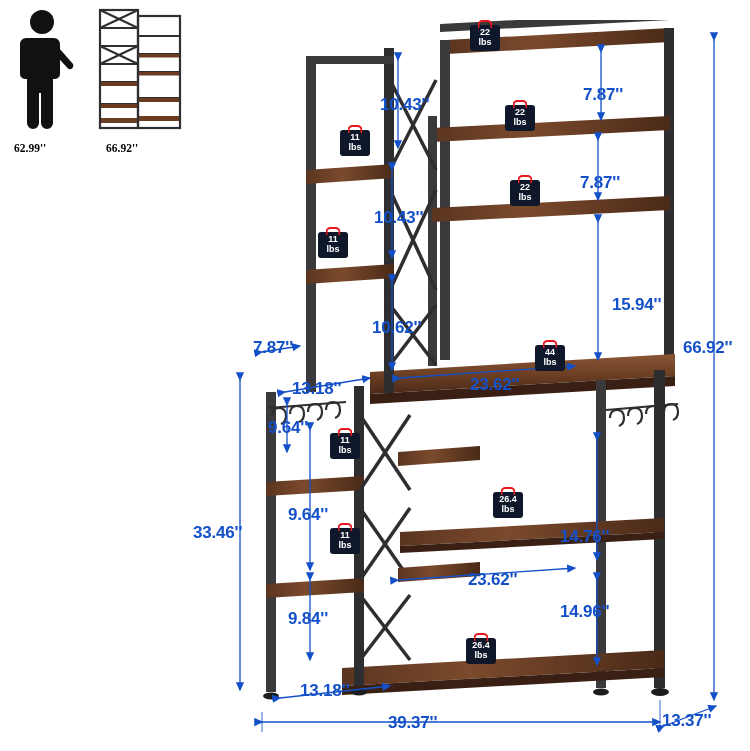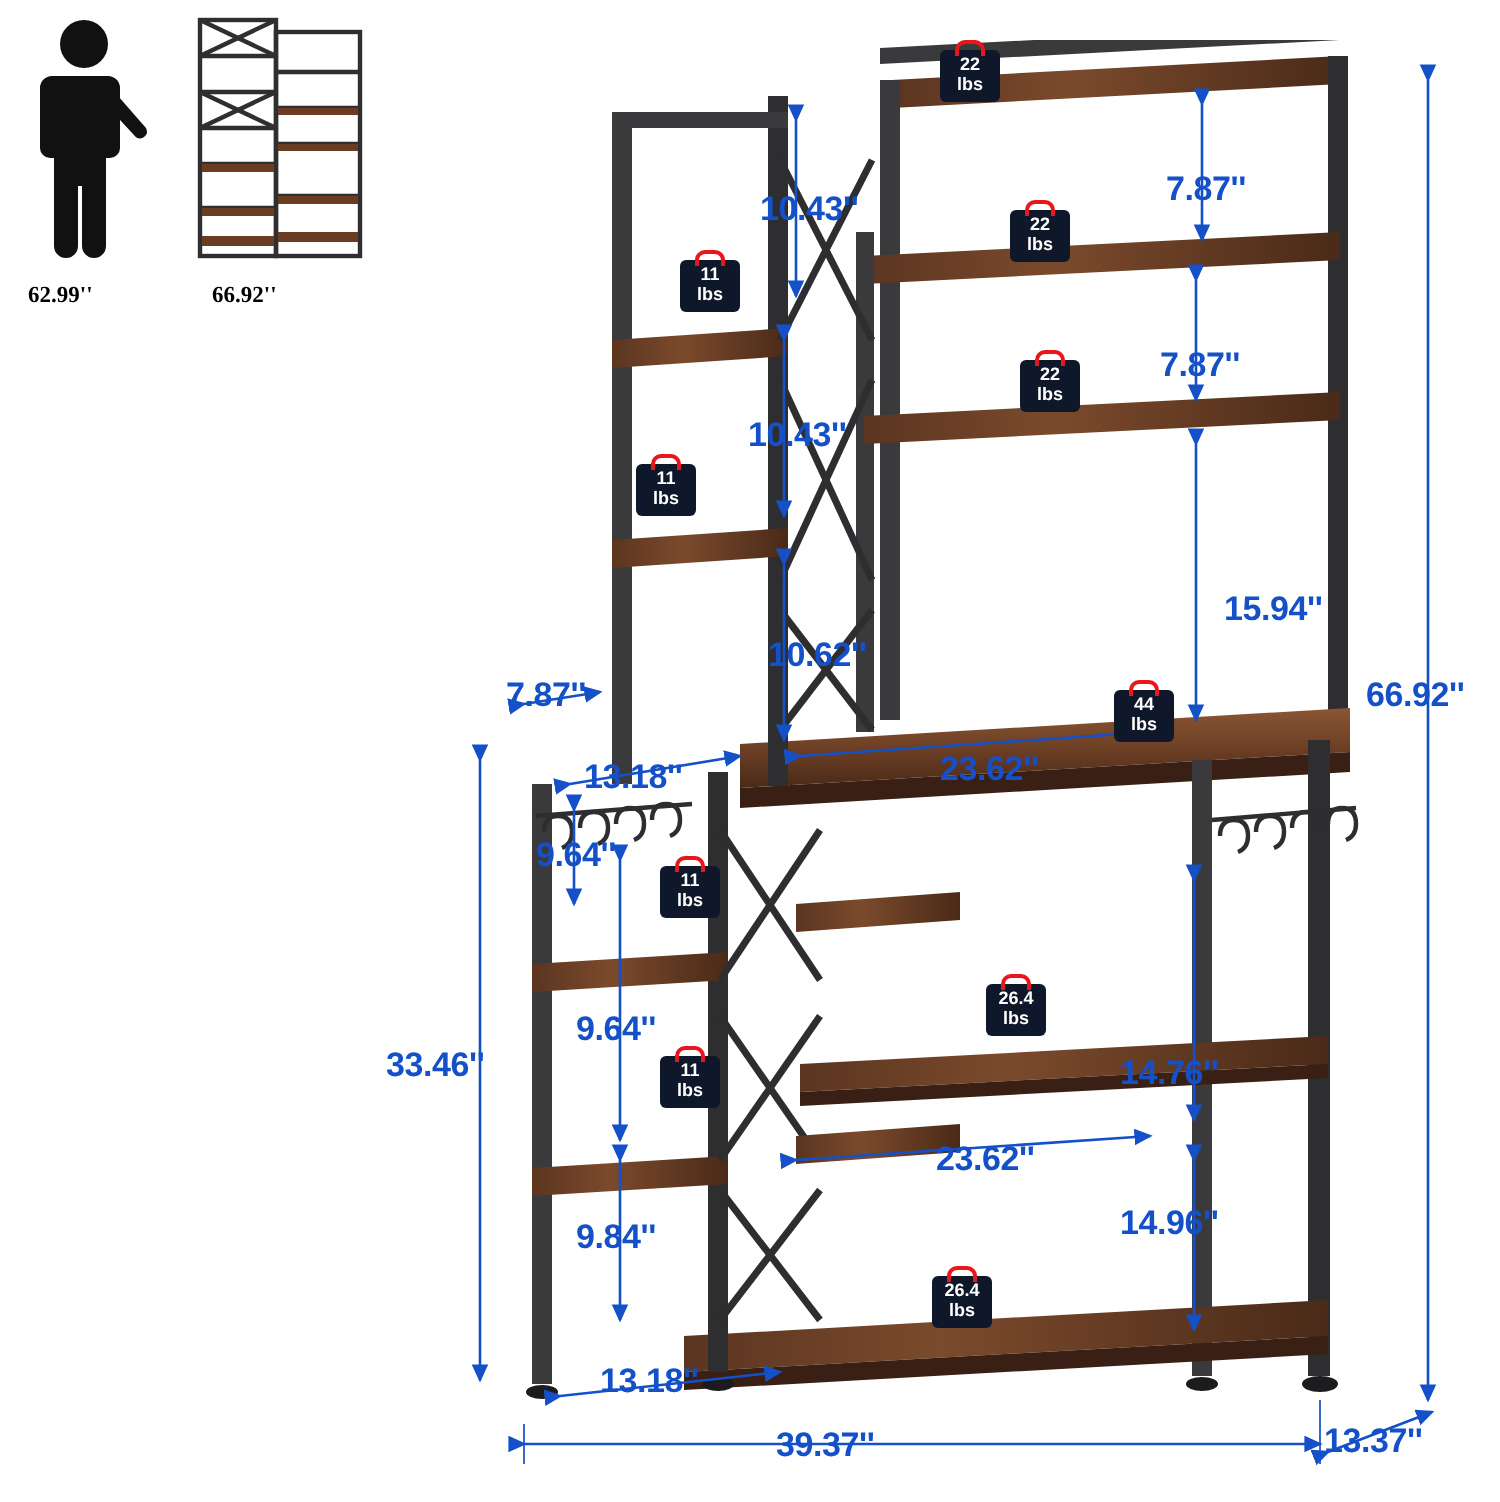--- a/index.html
+++ b/index.html
@@ -205,21 +205,21 @@
     </g>
 
     <g stroke="#1450c8" stroke-width="1" opacity=".85">
       <line x1="262" y1="712" x2="262" y2="732"></line>
       <line x1="660" y1="700" x2="660" y2="732"></line>
     </g>
   </svg>
 
   <div class="abs dim" style="left:380px;top:95px;">10.43''</div>
   <div class="abs dim" style="left:374px;top:208px;">10.43''</div>
-  <div class="abs dim" style="left:384px;top:318px;">10.62''</div>
+  <div class="abs dim" style="left:372px;top:318px;">10.62''</div>
   <div class="abs dim" style="left:583px;top:85px;">7.87''</div>
   <div class="abs dim" style="left:580px;top:173px;">7.87''</div>
   <div class="abs dim" style="left:581px;top:295px;margin-left:31px;">15.94''</div>
   <div class="abs dim" style="left:683px;top:338px;">66.92''</div>
   <div class="abs dim" style="left:253px;top:338px;">7.87''</div>
   <div class="abs dim" style="left:292px;top:379px;">13.18''</div>
   <div class="abs dim" style="left:470px;top:375px;">23.62''</div>
   <div class="abs dim" style="left:268px;top:418px;">9.64''</div>
   <div class="abs dim" style="left:288px;top:505px;">9.64''</div>
   <div class="abs dim" style="left:288px;top:609px;">9.84''</div>
@@ -249,21 +249,21 @@
   <div class="badge" style="left:340px;top:130px;">
     <span class="handle"></span>
     <span>11</span><br>
     <span>lbs</span>
   </div>
   <div class="badge" style="left:318px;top:232px;">
     <span class="handle"></span>
     <span>11</span><br>
     <span>lbs</span>
   </div>
-  <div class="badge" style="left:557px;top:345px;">
+  <div class="badge" style="left:535px;top:345px;">
     <span class="handle"></span>
     <span>44</span><br>
     <span>lbs</span>
   </div>
   <div class="badge" style="left:330px;top:433px;">
     <span class="handle"></span>
     <span>11</span><br>
     <span>lbs</span>
   </div>
   <div class="badge" style="left:330px;top:528px;">

